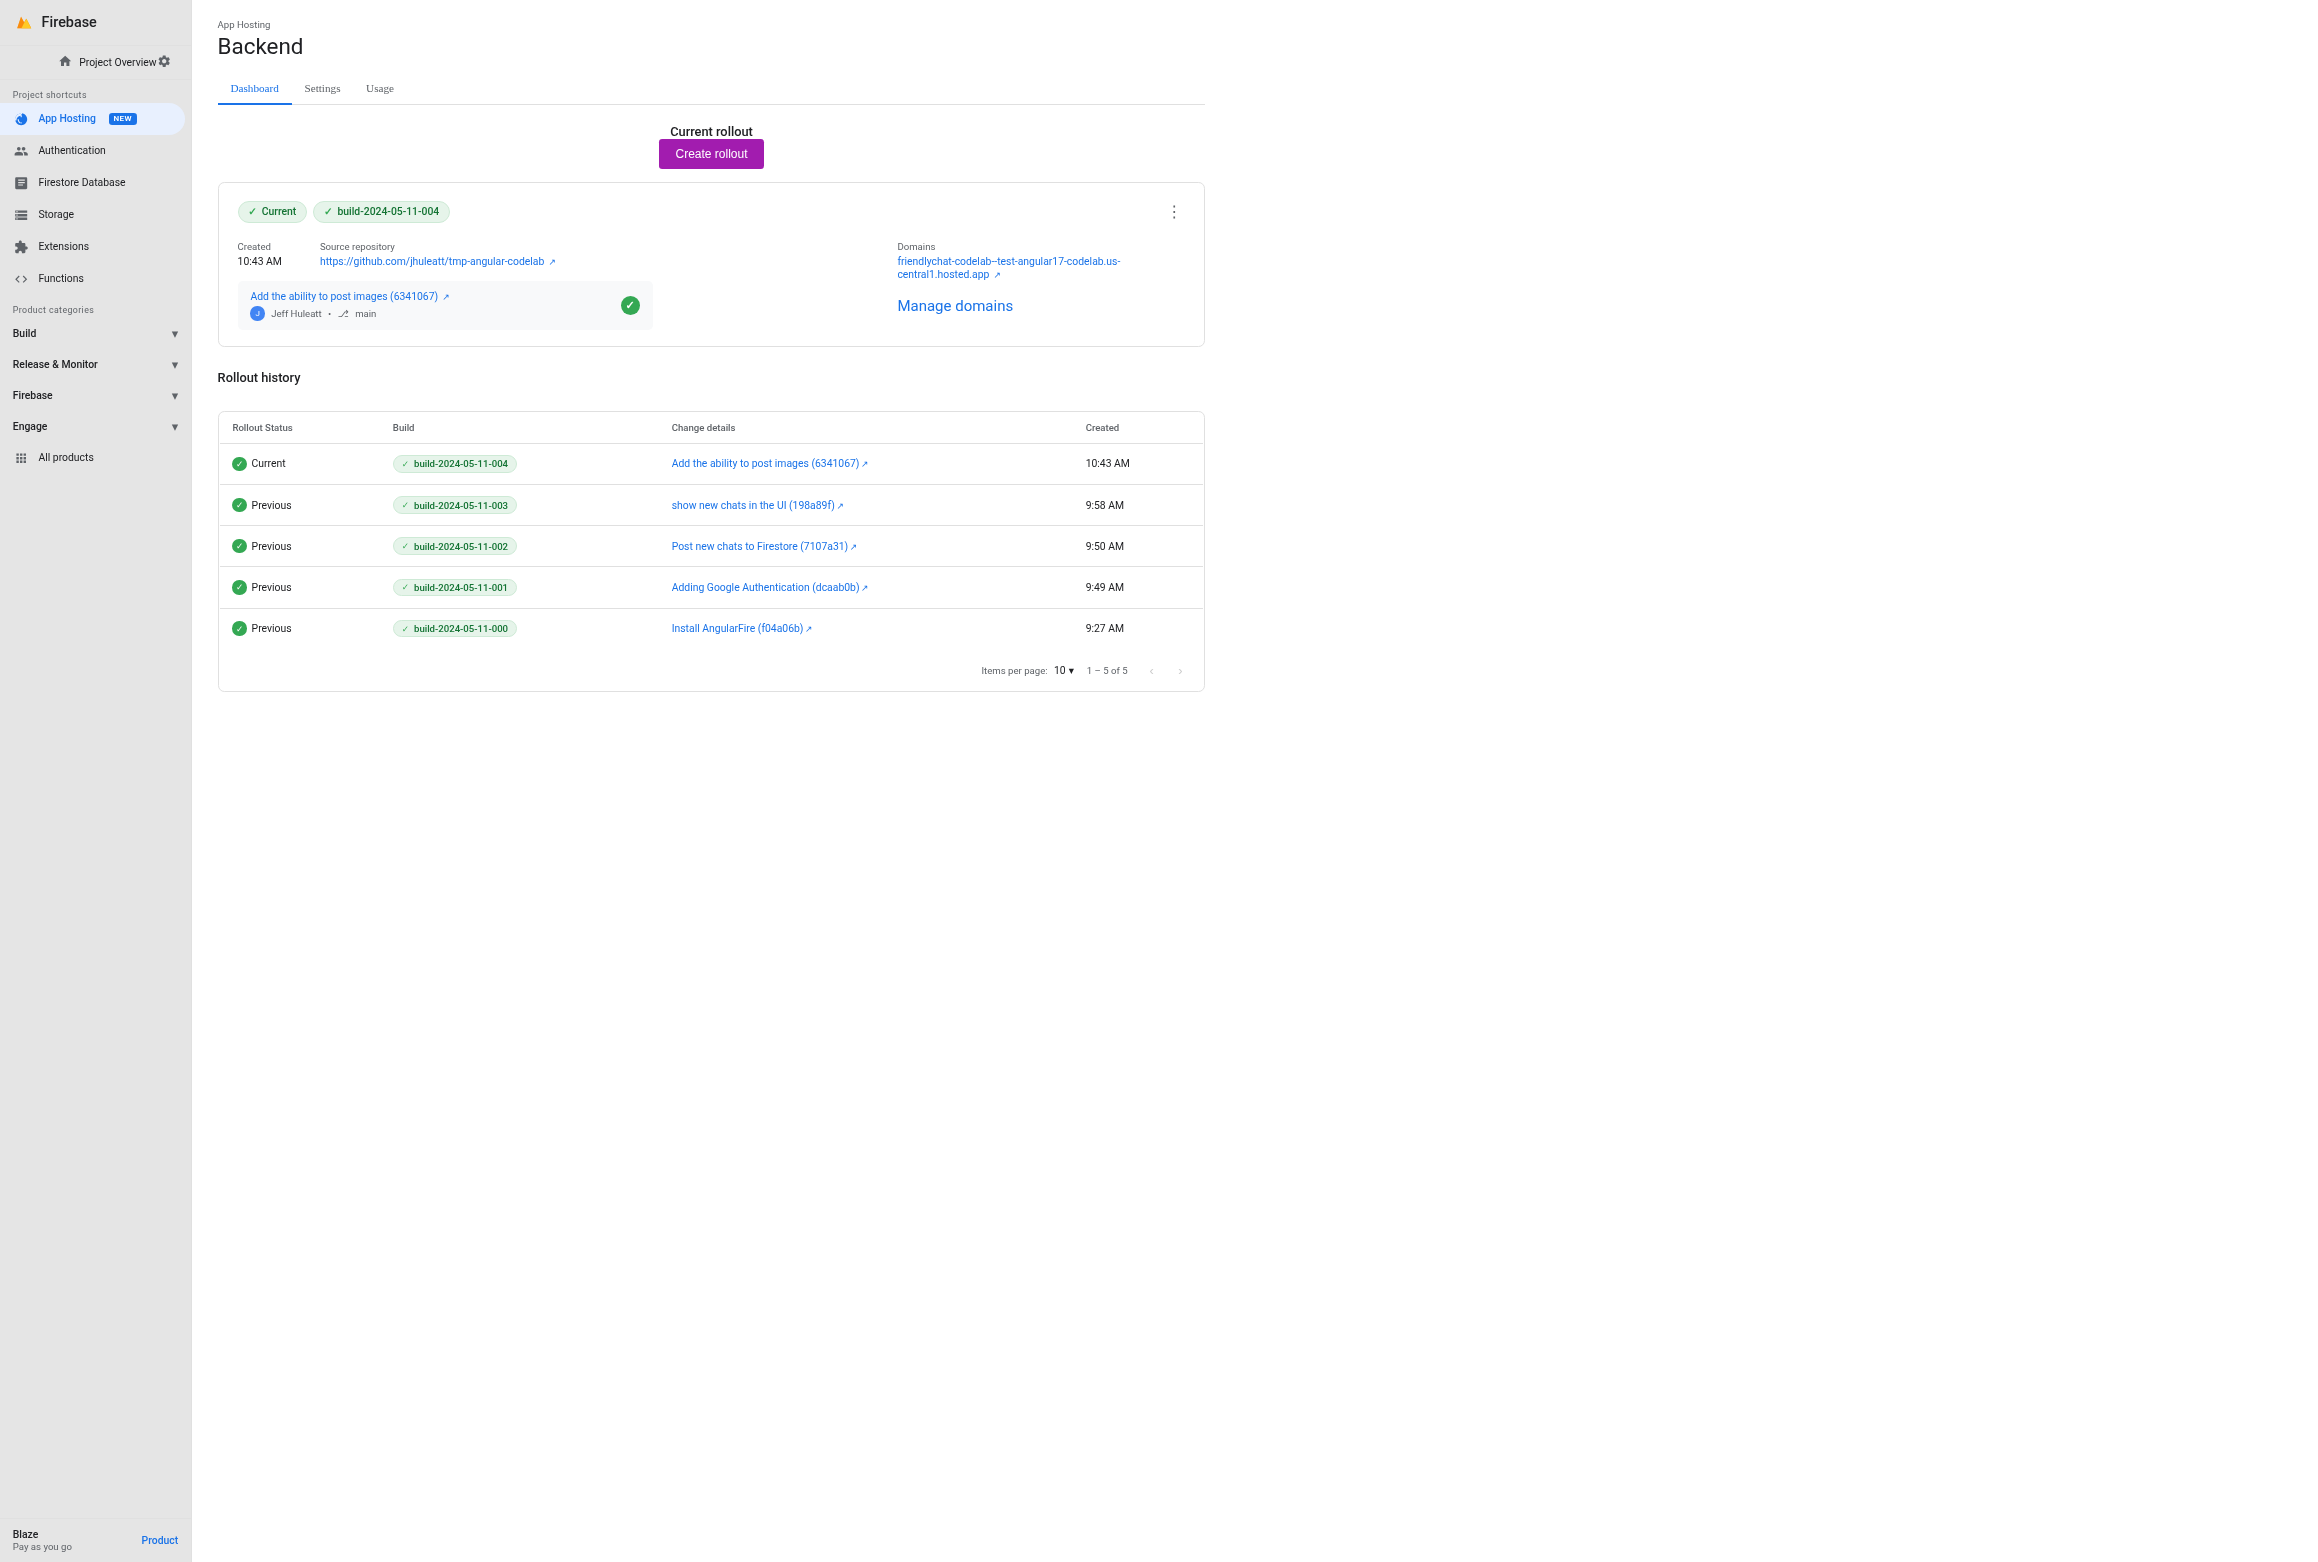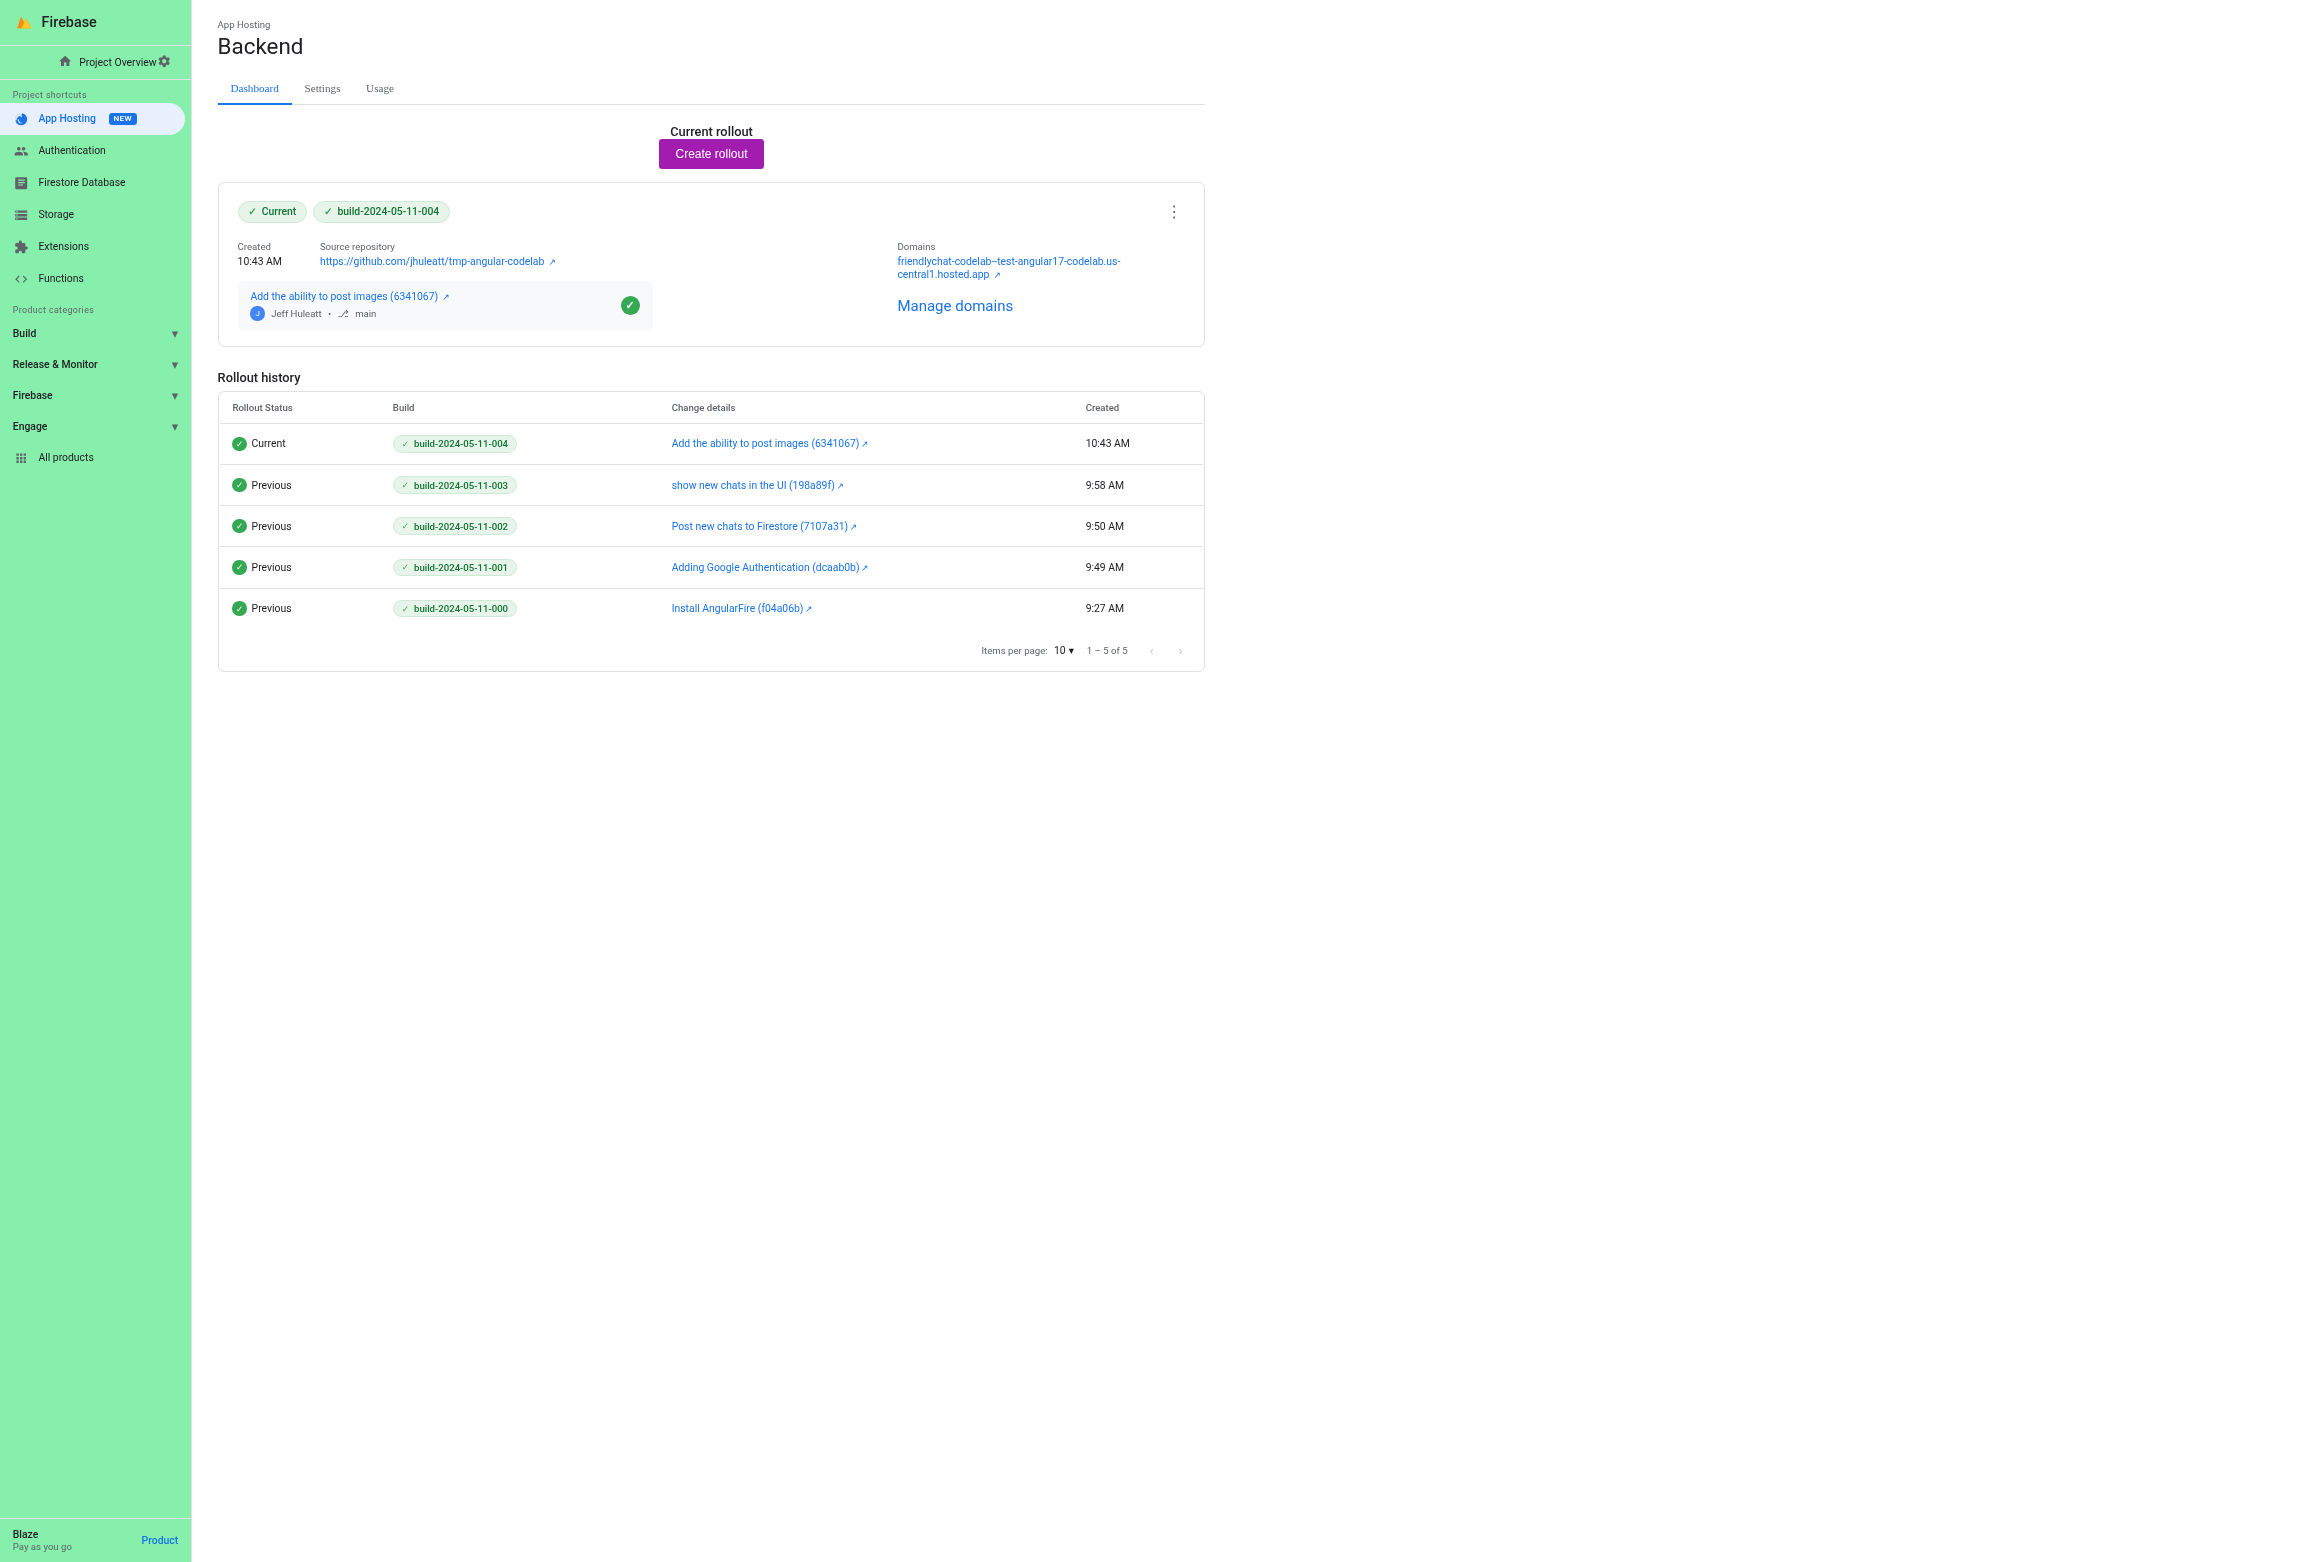--- a/index.html
+++ b/index.html
@@ -2,21 +2,21 @@
 <html style="font-size:12.8px"><head>
   <meta charset="utf-8">
   <style>
     * { box-sizing: border-box; margin: 0; padding: 0; }
     body { font-family: 'Google Sans', Roboto, Arial, sans-serif; font-size: 11.2px; color: #202124; background: #fff; display: flex; height: 100vh; overflow: hidden; }
 
     
     #sidebar {
       width: 192px;
       min-width: 192px;
-      background: #86efac;
+      background: #e5e5e5;
       border-right: 0.8px solid #e0e0e0;
       display: flex;
       flex-direction: column;
       height: 100vh;
       overflow-y: auto;
     }
     .sidebar-header {
       display: flex;
       align-items: center;
       padding: 11.2px 12.8px;
@@ -231,21 +231,21 @@
     .manage-domains-link {
       font-size: 15px;
       color: #1a73e8;
       cursor: pointer;
       text-decoration: none;
       margin-top: 6.4px;
       display: inline-block;
     }
 
     
-    .rollout-history-title { font-size: 12.8px; font-weight: 500; color: #202124; margin-bottom: 6px; }
+    .rollout-history-title { font-size: 12.8px; font-weight: 500; color: #202124; margin-bottom: 26px; }
     .history-table { width: 100%; border-collapse: collapse; border: 0.8px solid #e0e0e0; border-radius: 6.4px; overflow: hidden; }
     .history-table th {
       background: #fff;
       text-align: left;
       padding: 9.6px 12.8px;
       font-size: 9.6px;
       font-weight: 500;
       color: #5f6368;
       border-bottom: 0.8px solid #e0e0e0;
     }

